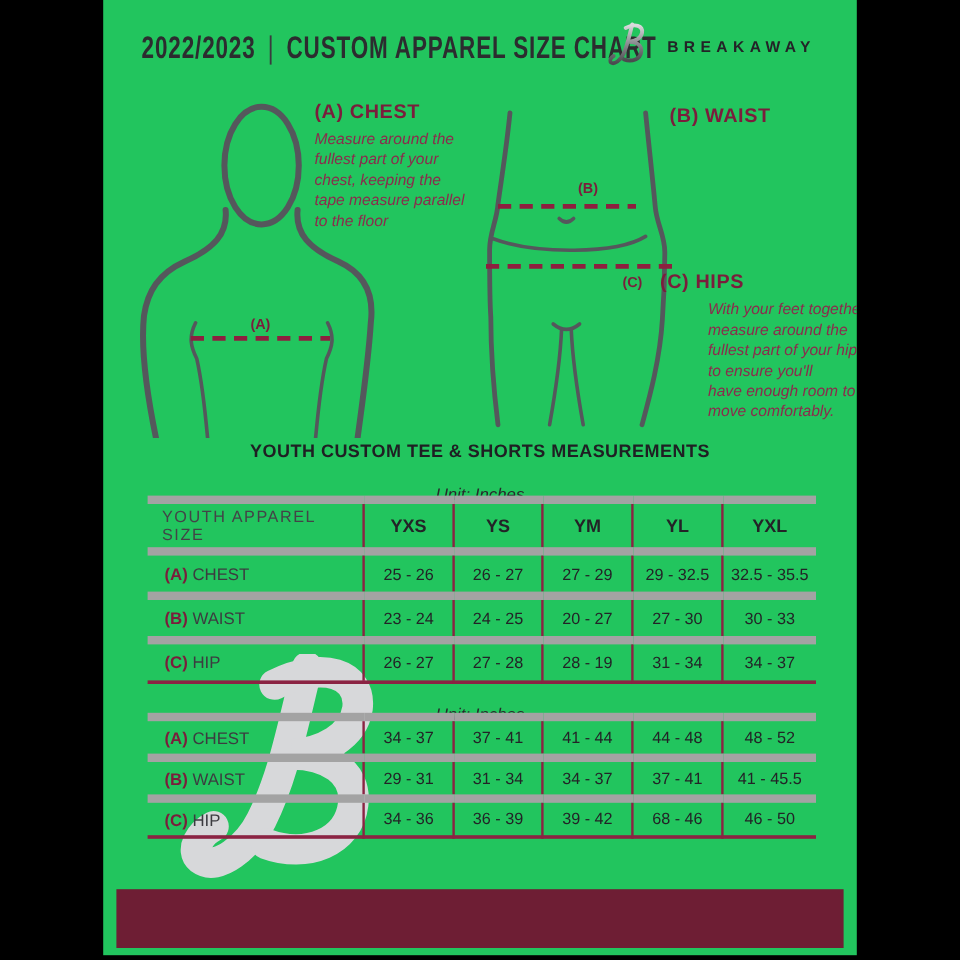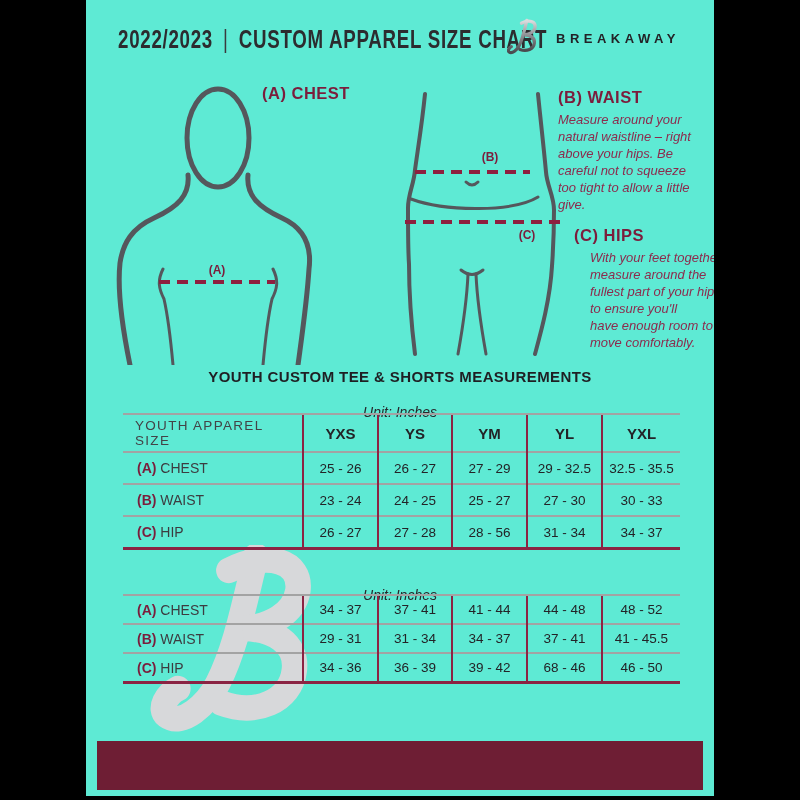--- a/index.html
+++ b/index.html
@@ -3,21 +3,21 @@
 <meta charset="utf-8">
 <style>
   html,body{margin:0;padding:0;}
   body{
     width:800px;height:800px;position:relative;overflow:hidden;
     background:#000;
     font-family:"Liberation Sans", sans-serif;
   }
   .page{
     position:absolute;left:86px;top:0;width:628px;height:796px;
-    background:#5eead4;overflow:hidden;
+    background:#22c55e;overflow:hidden;
   }
   
   .hdr-line{
     position:absolute;left:32px;top:24px;
     font-weight:700;font-size:26px;color:#2c2c2f;letter-spacing:1px;
     transform:scaleX(0.72);transform-origin:left top;white-space:nowrap;
   }
   .hdr-line .pipe{font-weight:400;padding:0 14px;color:#3a3a3e;}
   .logo{position:absolute;left:421px;top:14px;width:36px;height:48px;}
   .brand{
@@ -29,21 +29,21 @@
     position:absolute;font-weight:700;font-size:16.5px;color:#7b1d3c;letter-spacing:.5px;white-space:nowrap;
   }
   .guide-b{
     position:absolute;font-style:italic;font-size:13px;line-height:17px;color:#8c2b4d;
     white-space:pre-line;
   }
   #chest-h{left:176px;top:84px;}
   #chest-b{left:176px;top:107px;width:126px;}
   #waist-h{left:472px;top:88px;}
   #waist-b{left:472px;top:111px;width:138px;}
-  #hips-h{left:488px;top:226px;}
+  #hips-h{left:464px;top:226px;}
   #hips-b{left:472px;top:249px;width:142px;margin-left:32px;}
   .fig{position:absolute;}
   #fig-upper{left:20px;top:73px;width:212px;height:292px;}
   #fig-lower{left:298px;top:88px;width:192px;height:274px;}
   .fig path,.fig ellipse{fill:none;stroke:#55575c;stroke-linecap:round;}
   .fig .dash{stroke:#8e1f3f;stroke-width:4;stroke-dasharray:11 7;fill:none;}
   .marker{
     position:absolute;width:34px;text-align:center;
     font-weight:700;font-size:12px;color:#7b1d3c;
   }
@@ -62,21 +62,21 @@
   #youth-title{top:368px;} #youth-unit{top:388px;}
   #adult-title{top:551px;} #adult-unit{top:571px;}
   
   table.size-table{
     position:absolute;left:37px;width:557px;border-collapse:collapse;table-layout:fixed;
     border-bottom:3px solid #8b2343;
   }
   #youth-table{top:413px;}
   #adult-table{top:594px;}
   .size-table th,.size-table td{
-    border-top:2px solid #a3a3a3;padding:0;text-align:center;vertical-align:middle;
+    border-top:7px solid #a3a3a3;padding:0;text-align:center;vertical-align:middle;
   }
   .size-table th.val,.size-table td.val{border-left:2px solid #8b2343;}
   .size-table th.lbl{
     text-align:left;padding-left:12px;font-weight:400;font-size:13.5px;
     letter-spacing:1.3px;color:#434347;
   }
   .size-table td.lbl{text-align:left;padding-left:14px;font-size:14px;color:#3c3c40;}
   .size-table td.lbl .mk{font-weight:700;color:#7b1d3c;}
   .size-table th.val{font-weight:700;font-size:15px;color:#232327;}
   .size-table td.val{font-size:13.5px;color:#232327;}
@@ -143,22 +143,22 @@
       <path stroke-width="3" d="M77,182 Q88,191 99,182"></path>
       <line class="dash" x1="31" y1="84" x2="146" y2="84"></line>
       <line class="dash" x1="21" y1="134" x2="179" y2="134"></line>
     </svg>
 
     <span class="marker" id="mkA">(A)</span>
     <span class="marker" id="mkB">(B)</span>
     <span class="marker" id="mkC">(C)</span>
 
     <div class="guide-h" id="chest-h">(A) CHEST</div>
+    <div class="guide-b" id="chest-b">Measure around the fullest part of your chest, keeping the tape measure parallel to the floor</div>
     <div class="guide-h" id="waist-h">(B) WAIST</div>
-    <div class="guide-b" id="waist-b">Measure around your natural waistline – right above your hips. Be careful not to squeeze too tight to allow a little give.</div>
     <div class="guide-h" id="hips-h">(C) HIPS</div>
     <div class="guide-b" id="hips-b">With your feet together, measure around the fullest part of your hips to ensure you'll
 have enough room to move comfortably.</div>
 
     <div class="sec-title" id="youth-title">YOUTH CUSTOM TEE &amp; SHORTS MEASUREMENTS</div>
     <div class="sec-unit" id="youth-unit">Unit: Inches</div>
 
     <table class="size-table" id="youth-table">
       <colgroup>
         <col style="width:180px">
@@ -184,30 +184,30 @@
         <td class="val">26 - 27</td>
         <td class="val">27 - 29</td>
         <td class="val">29 - 32.5</td>
         <td class="val">32.5 - 35.5</td>
       </tr>
       <tr class="data">
         <td class="lbl"><span class="mk">(B)</span>
           <span>WAIST</span></td>
         <td class="val">23 - 24</td>
         <td class="val">24 - 25</td>
-        <td class="val">25 - 27</td>
+        <td class="val">20 - 27</td>
         <td class="val">27 - 30</td>
         <td class="val">30 - 33</td>
       </tr>
       <tr class="data">
         <td class="lbl"><span class="mk">(C)</span>
           <span>HIP</span></td>
         <td class="val">26 - 27</td>
         <td class="val">27 - 28</td>
-        <td class="val">28 - 56</td>
+        <td class="val">28 - 19</td>
         <td class="val">31 - 34</td>
         <td class="val">34 - 37</td>
       </tr>
     </tbody>
       </table>
 
     <div class="sec-unit" id="adult-unit">Unit: Inches</div>
 
     <table class="size-table" id="adult-table">
       <colgroup>

